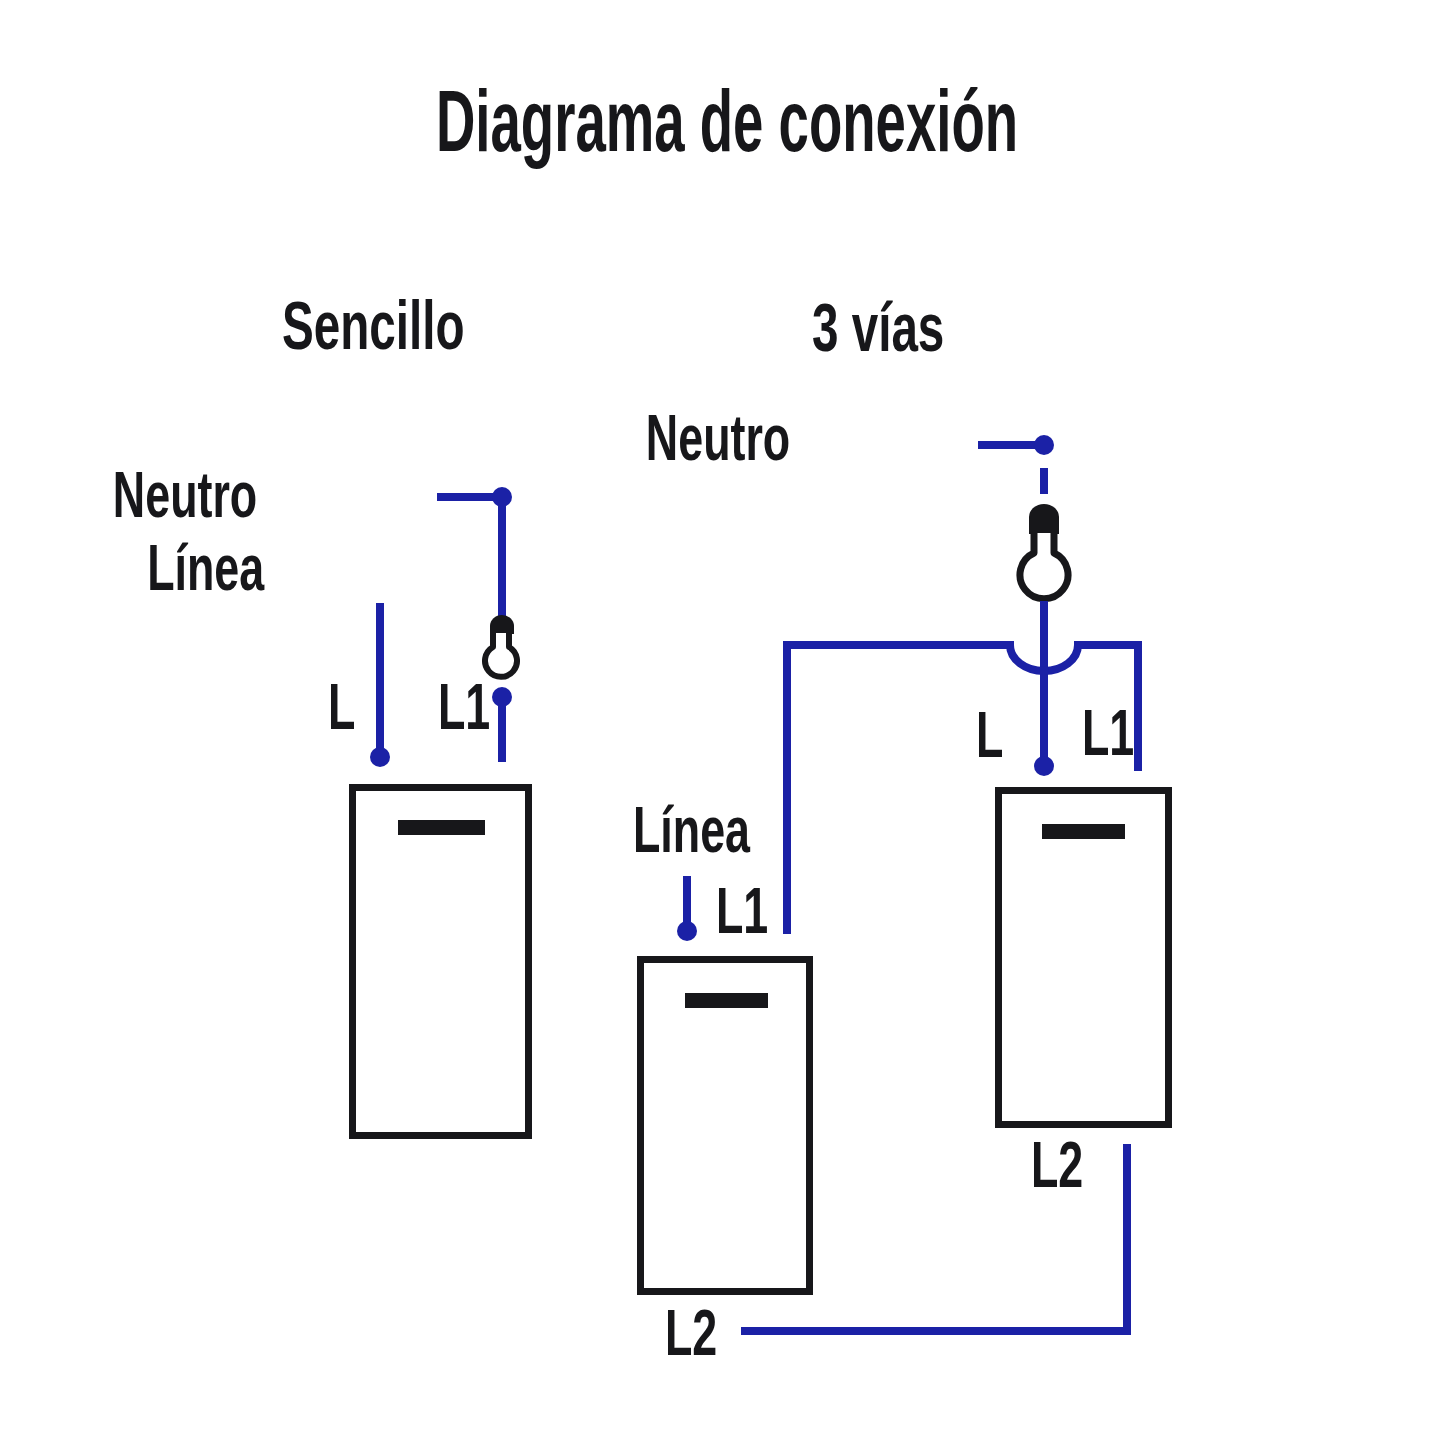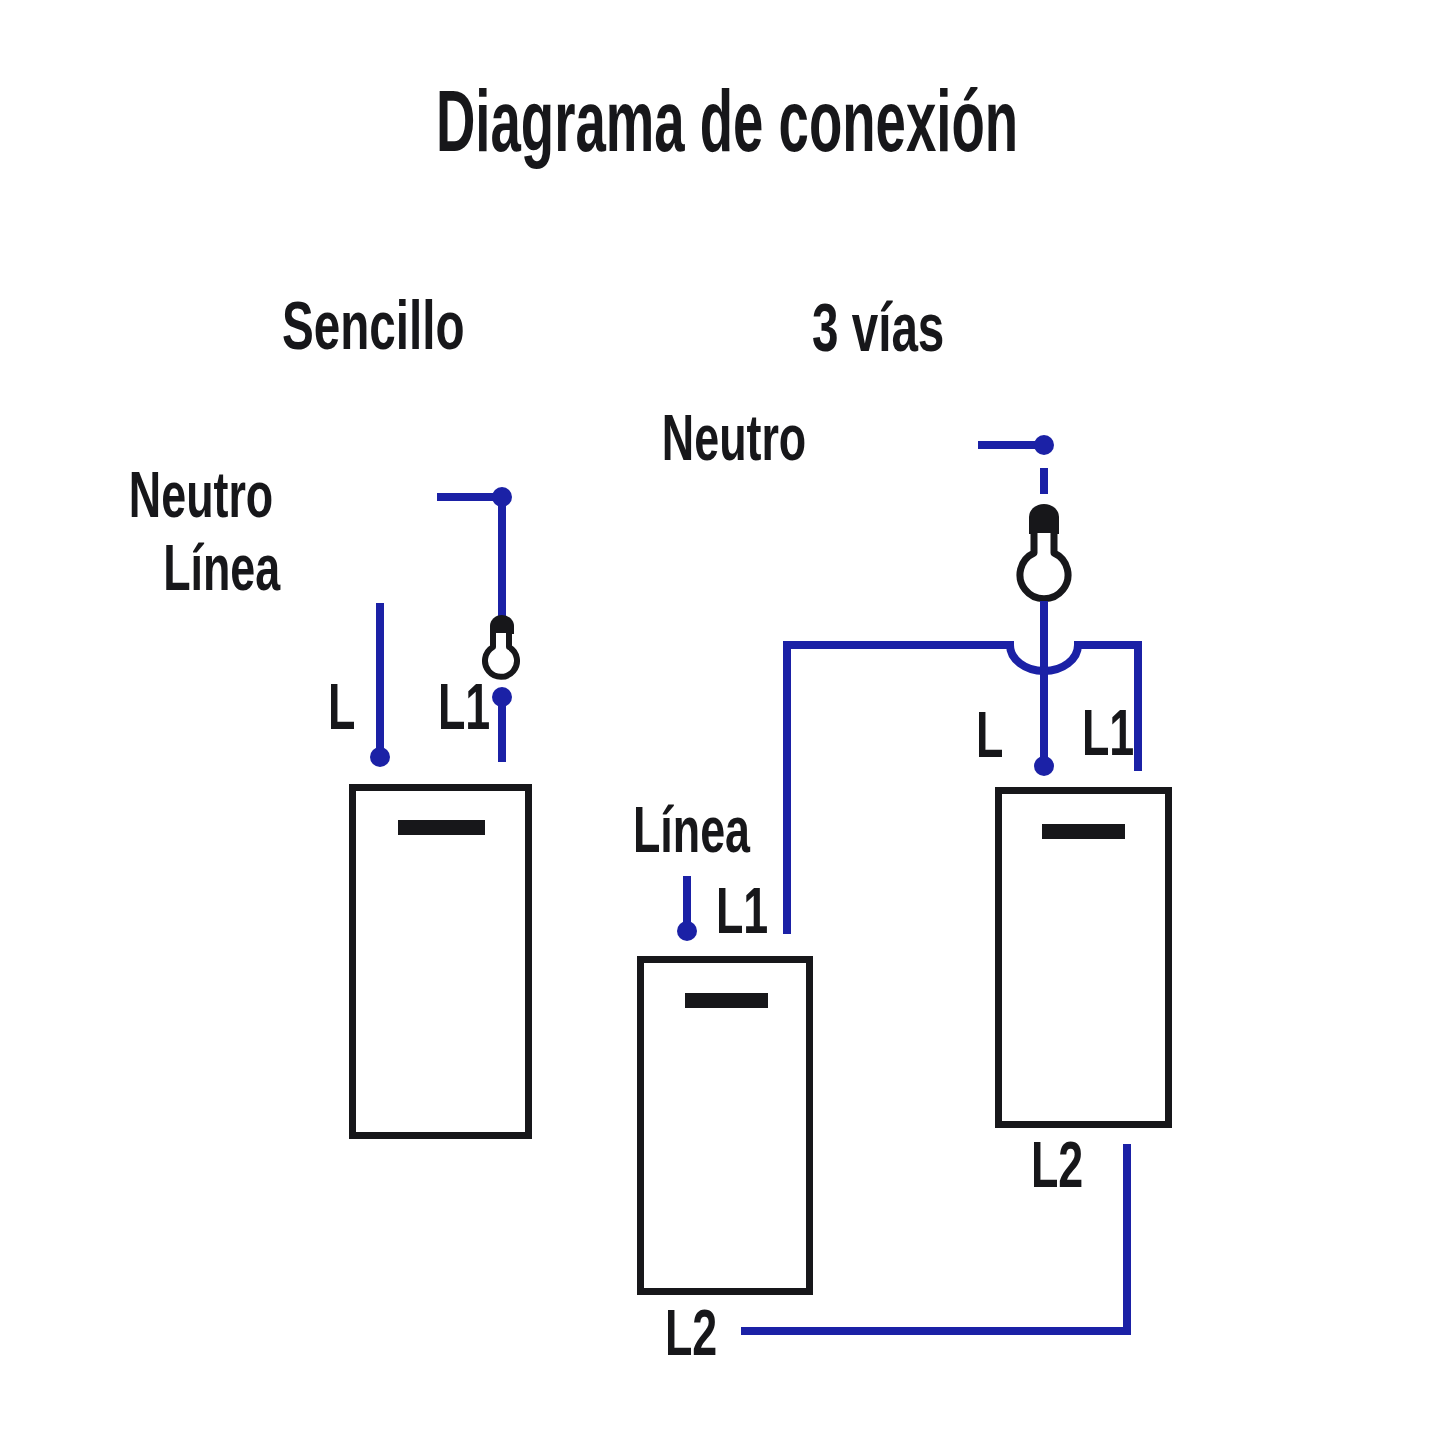--- a/index.html
+++ b/index.html
@@ -2,21 +2,20 @@
 <html style="--wire-blue: #1b21a6; --ink-black: #17171a; --background: #ffffff;"><head>
 <meta charset="utf-8">
 <style>
   html,body{margin:0;padding:0;background:#fff;}
   #canvas{
     position:relative;
     width:1272px;height:1445px;
     background:var(--background,#ffffff);
     font-family:"Liberation Sans","DejaVu Sans",sans-serif;
     overflow:hidden;
-    padding-left:16px;
   }
   #diagram-svg{position:absolute;left:0;top:0;}
   .lbl{
     position:absolute;
     color:var(--ink-black,#17171a);
     font-weight:bold;
     line-height:1;
     white-space:nowrap;
     transform:scaleX(0.70);
     transform-origin:left top;

